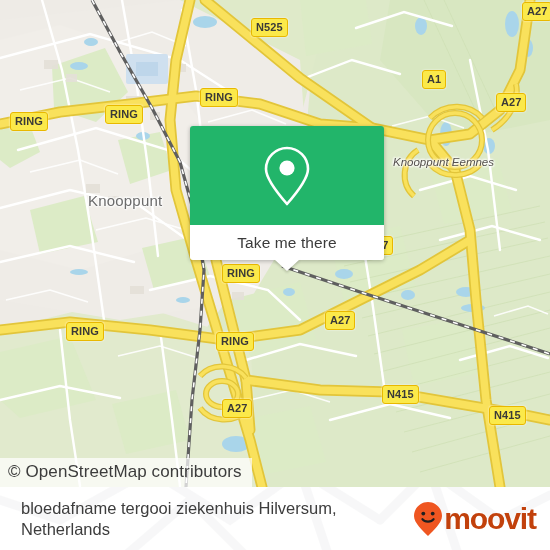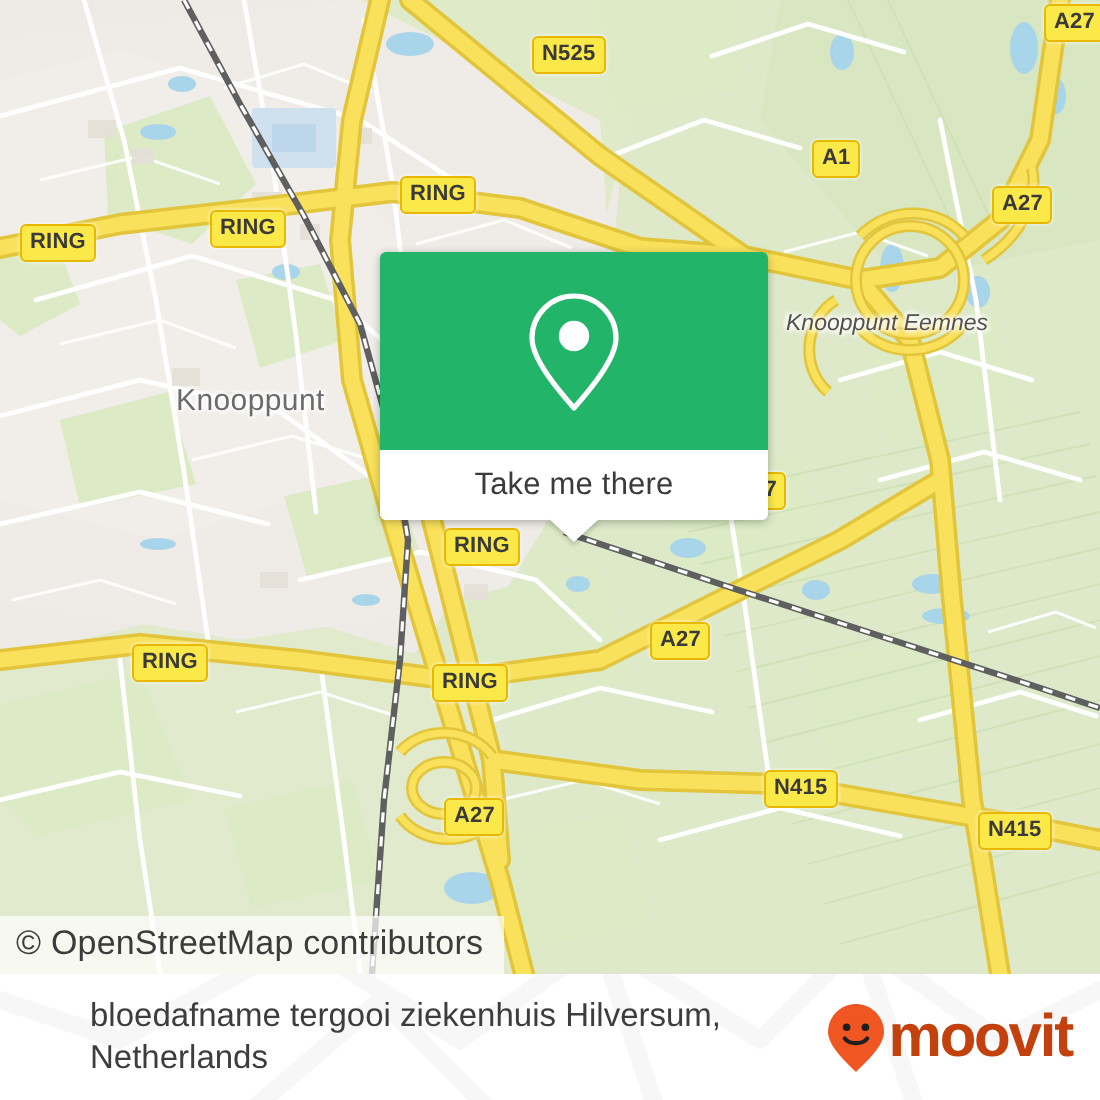--- a/index.html
+++ b/index.html
@@ -107,21 +107,20 @@
   }
 
   
   #footer {
     position: absolute;
     left: 0; top: 487px;
     width: 550px; height: 63px;
     background: #ffffff;
     display: flex; align-items: center;
     overflow: hidden;
-    padding-left: 24px;
   }
   #footer-watermark {
     position: absolute; left: 0; top: -487px;
     width: 550px; height: 550px;
     opacity: .07;
     pointer-events: none;
   }
   #footer-title {
     position: relative;
     margin-left: 21px;
@@ -339,22 +338,22 @@
       </g>
     </svg>
 
     <div class="place-label" style="left:88px; top:192px;">Knooppunt</div>
 
     <div class="junction-label" style="left:393px; top:156px;">Knooppunt Eemnes</div>
 
     <div class="shield" style="left:10px;  top:112px;">RING</div>
     <div class="shield" style="left:105px; top:105px;">RING</div>
     <div class="shield" style="left:200px; top:88px;">RING</div>
-    <div class="shield" style="left:266px; top:18px;">N525</div>
-    <div class="shield" style="left:406px; top:70px;">A1</div>
+    <div class="shield" style="left:251px; top:18px;">N525</div>
+    <div class="shield" style="left:422px; top:70px;">A1</div>
     <div class="shield" style="left:522px; top:2px;">A27</div>
     <div class="shield" style="left:496px; top:93px;">A27</div>
     <div class="shield" style="left:363px; top:236px;">A27</div>
     <div class="shield" style="left:222px; top:264px;">RING</div>
     <div class="shield" style="left:66px;  top:322px;">RING</div>
     <div class="shield" style="left:216px; top:332px;">RING</div>
     <div class="shield" style="left:325px; top:311px;">A27</div>
     <div class="shield" style="left:222px; top:399px;">A27</div>
     <div class="shield" style="left:382px; top:385px;">N415</div>
     <div class="shield" style="left:489px; top:406px;">N415</div>

